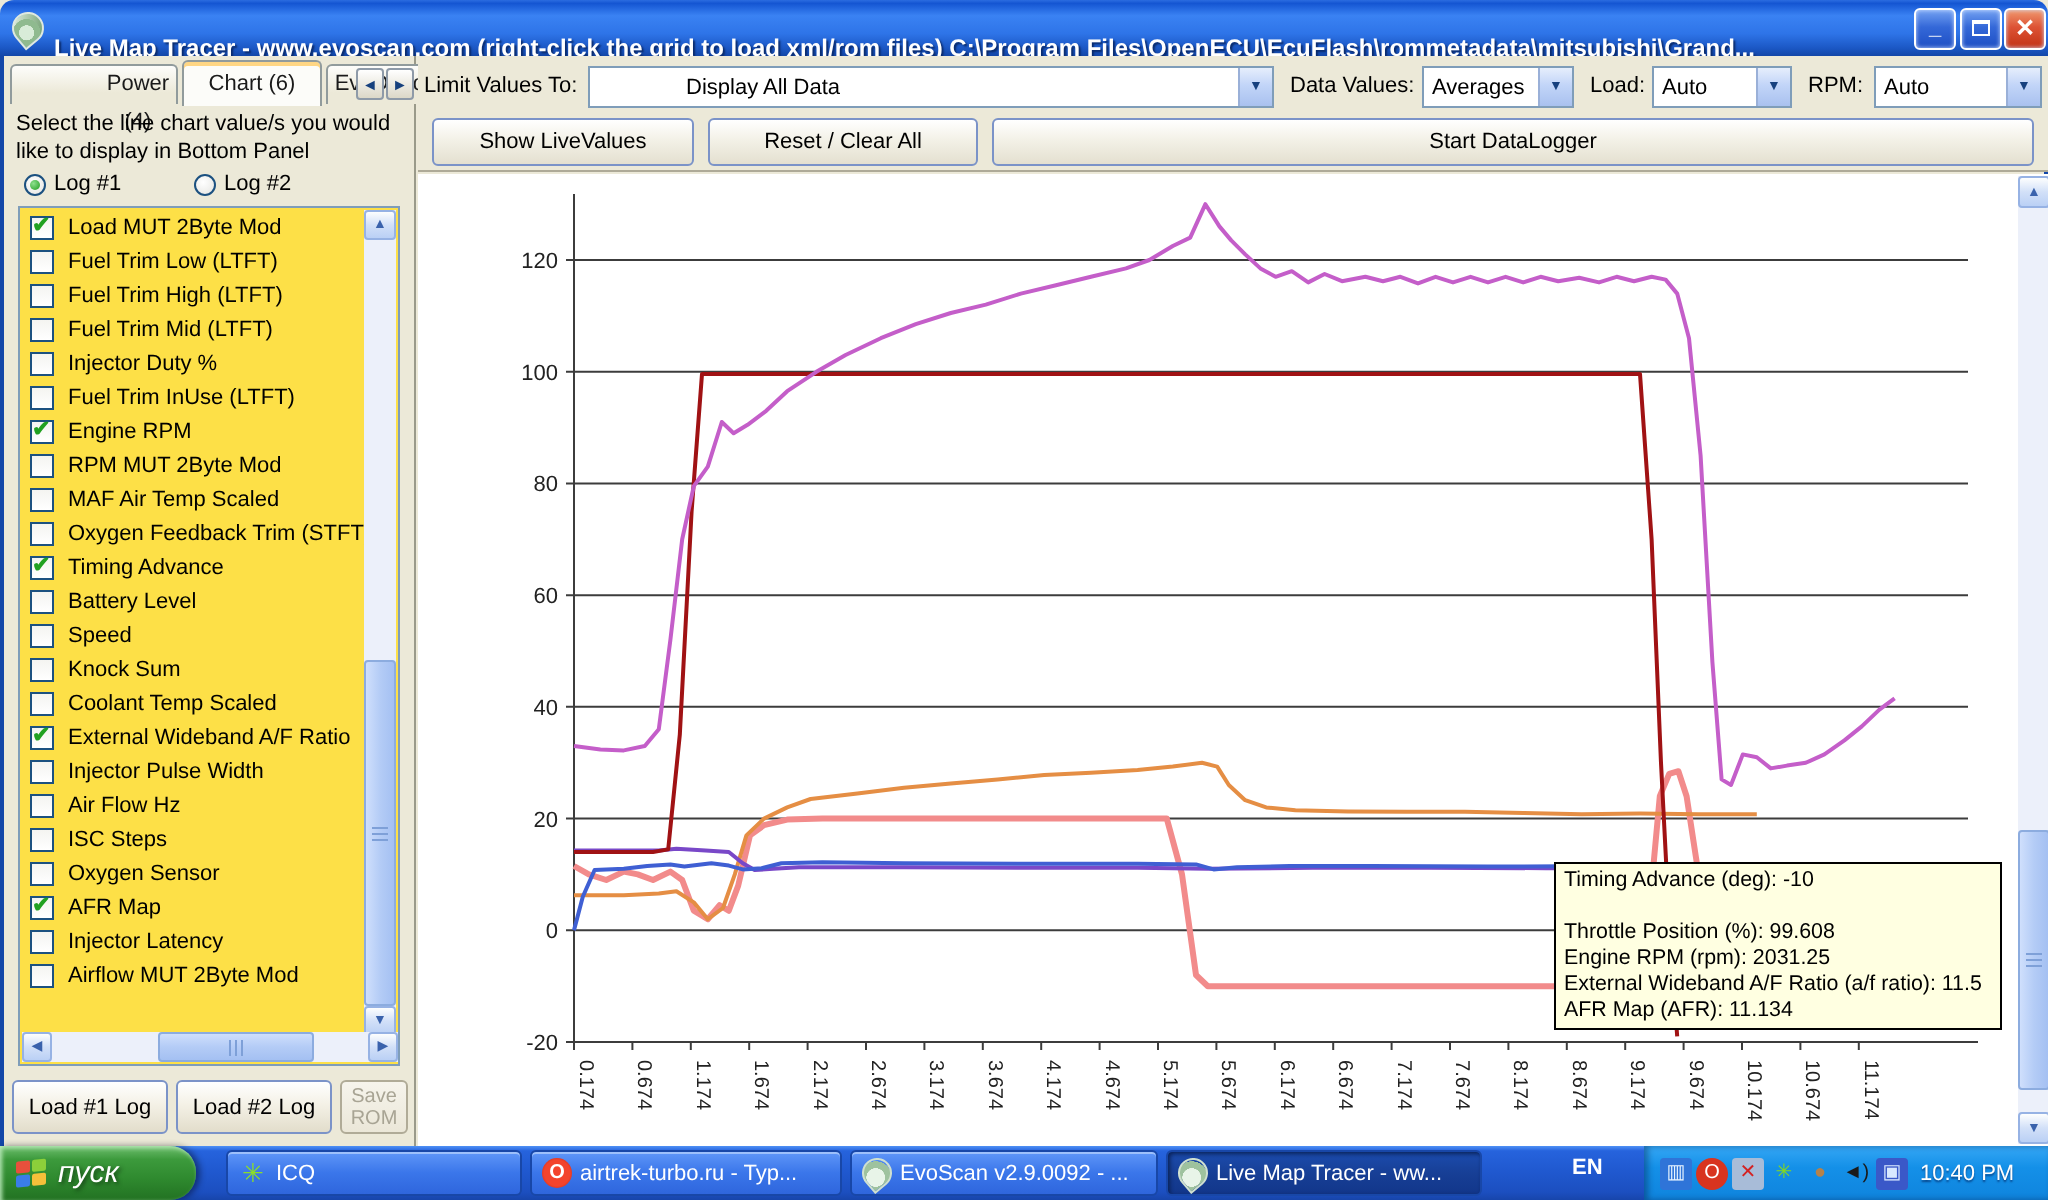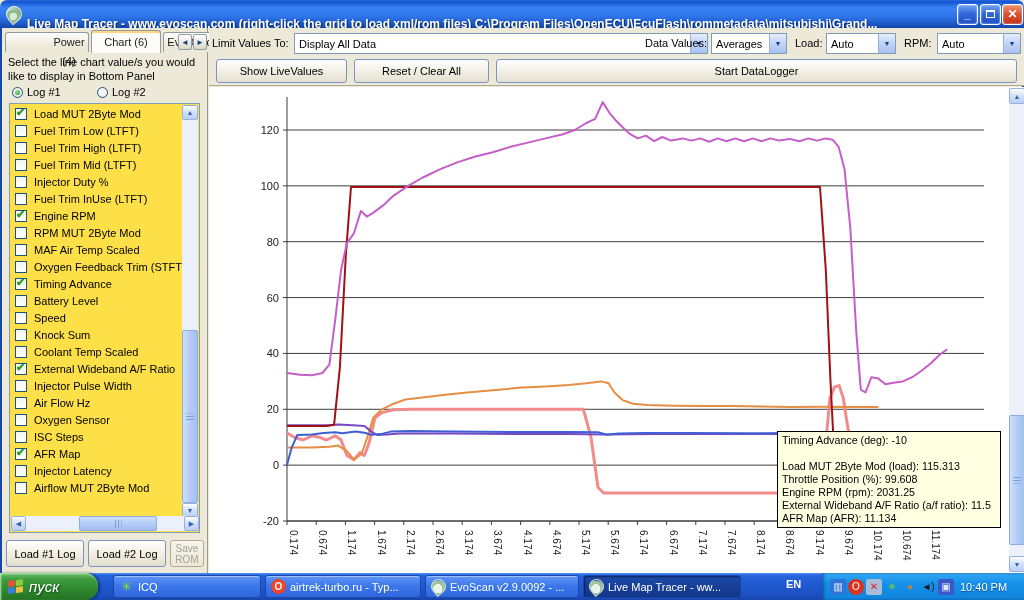--- a/index.html
+++ b/index.html
@@ -208,25 +208,25 @@
           <div class="list-row">
             <span class="cbx"></span>
             <span class="lbl">Injector Pulse Width</span>
           </div>
           <div class="list-row">
             <span class="cbx"></span>
             <span class="lbl">Air Flow Hz</span>
           </div>
           <div class="list-row">
             <span class="cbx"></span>
+            <span class="lbl">ISC Steps</span>
+          </div>
+          <div class="list-row">
+            <span class="cbx"></span>
             <span class="lbl">Oxygen Sensor</span>
-          </div>
-          <div class="list-row">
-            <span class="cbx"></span>
-            <span class="lbl">ISC Steps</span>
           </div>
           <div class="list-row">
             <span class="cbx on"></span>
             <span class="lbl">AFR Map</span>
           </div>
           <div class="list-row">
             <span class="cbx"></span>
             <span class="lbl">Injector Latency</span>
           </div>
           <div class="list-row">
@@ -254,21 +254,21 @@
 
     <div class="side-btn" style="left:4px; width:78px;">Load #1 Log</div>
     <div class="side-btn" style="left:86px; width:78px;">Load #2 Log</div>
     <div class="side-btn disabled" style="left:168px; width:34px;">
       <span><span>Save</span><br><span>ROM</span></span>
     </div>
   </div>
 
   <div id="toolbar">
     <div class="tb-label" style="left:3px;">Limit Values To:</div>
-    <div class="combo" style="left:85px; width:414px;">
+    <div class="combo" style="left:85px; width:343px;padding-left:44px;">
       <span class="val">Display All Data</span>
       <span class="arrow">▼</span>
     </div>
     <div class="tb-label" style="left:436px;">Data Values:</div>
     <div class="combo" style="left:502px; width:76px;">
       <span class="val">Averages</span>
       <span class="arrow">▼</span>
     </div>
     <div class="tb-label" style="left:586px;">Load:</div>
     <div class="combo" style="left:617px; width:70px;">
@@ -362,21 +362,20 @@
       <div class="sb-track abs" style="left:0;top:0;width:16px;height:484px;"></div>
       <div class="sb-btn abs" style="left:0;top:0;width:16px;height:16px;line-height:15px;">▲</div>
       <div class="sb-thumb abs" style="left:0;top:327px;width:16px;height:130px;">
           <span class="grip"></span>
         </div>
       <div class="sb-btn abs" style="left:0;top:468px;width:16px;height:16px;line-height:15px;">▼</div>
     </div>
     <div id="tooltip">
         <div class="tl">Timing Advance (deg): -10</div>
         <div class="tl"></div>
-        <div class="tl">Load MUT 2Byte Mod (load): 115.313</div>
         <div class="tl">Throttle Position (%): 99.608</div>
         <div class="tl">Engine RPM (rpm): 2031.25</div>
         <div class="tl">External Wideband A/F Ratio (a/f ratio): 11.5</div>
         <div class="tl">AFR Map (AFR): 11.134</div>
       </div>
   </div>
 
 </div>
 
 <div id="taskbar">

